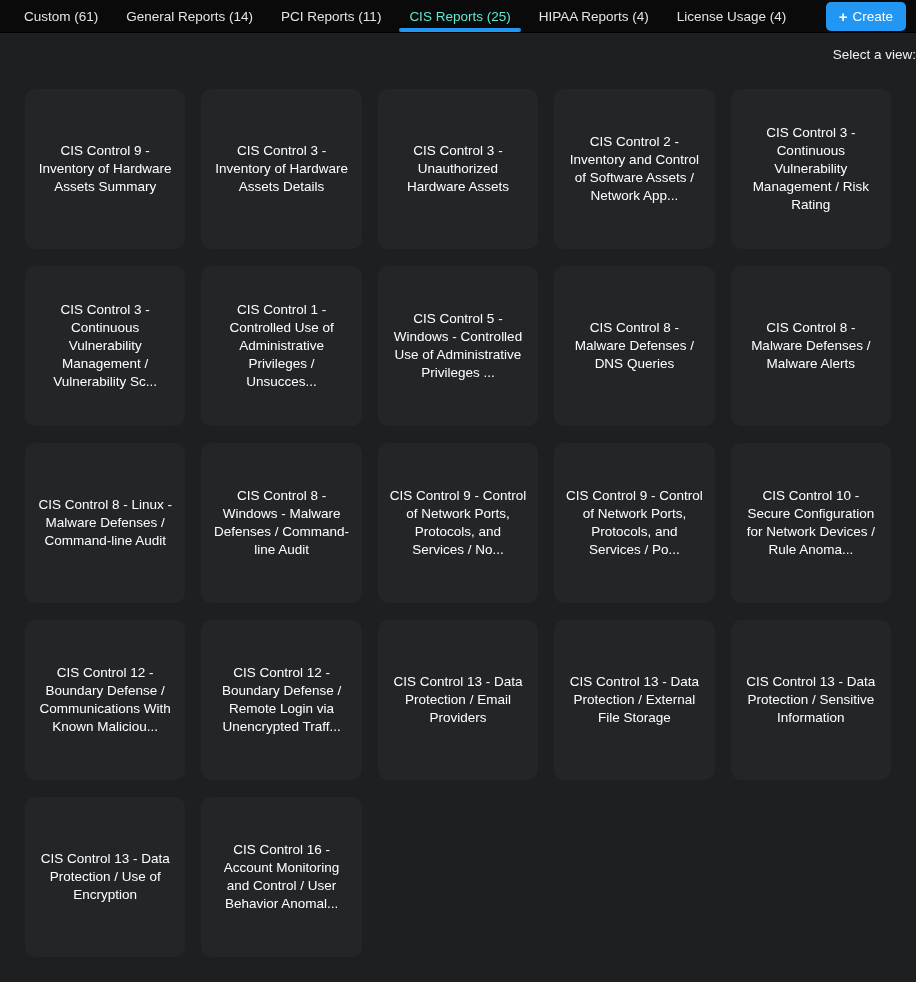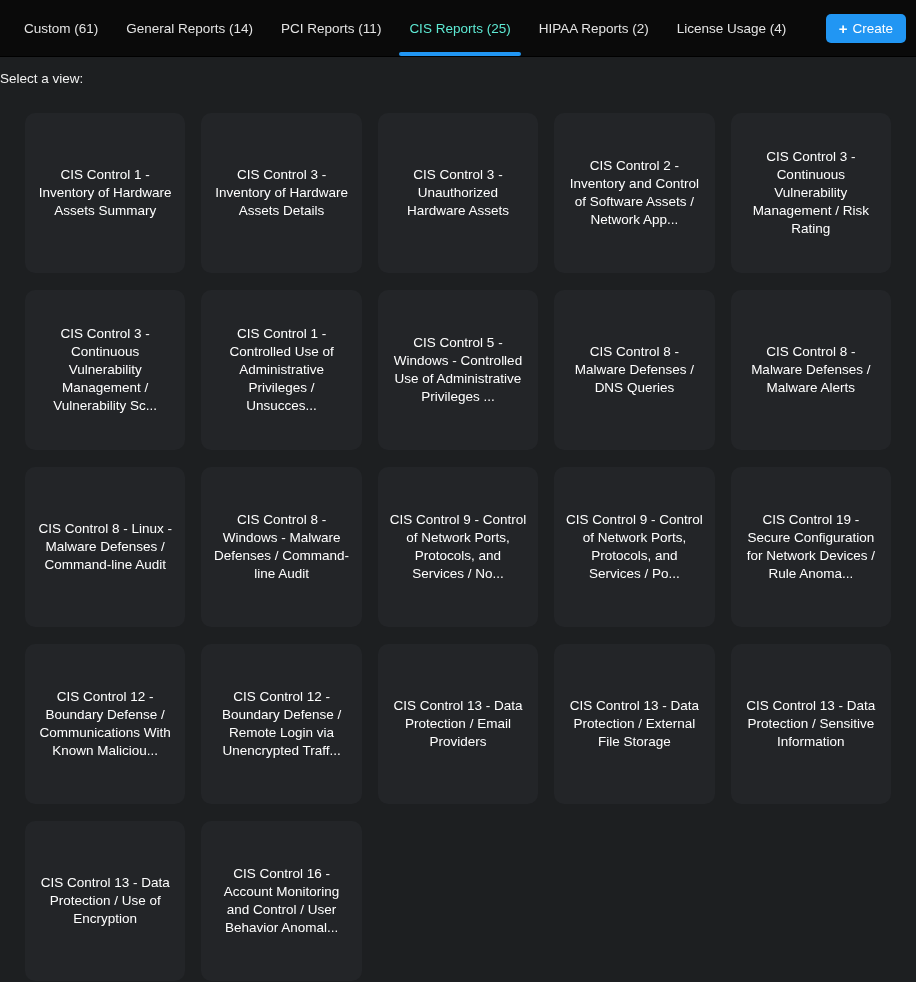--- a/index.html
+++ b/index.html
@@ -6,21 +6,21 @@
   * { box-sizing: border-box; margin: 0; padding: 0; }
   html, body { width: 916px; height: 982px; }
   body {
     background: #1d1f21;
     font-family: "Liberation Sans", sans-serif;
     overflow: hidden;
   }
 
   
   .tab-bar {
-    height: 57px;
+    height: 33px;
     background: #0a0a0a;
     display: flex;
     align-items: stretch;
     padding: 0 10px;
     border-bottom: 1px solid #000;
   }
   .tabs { display: flex; align-items: stretch; }
   .tab {
     position: relative;
     display: flex;
@@ -54,21 +54,21 @@
     display: flex;
     align-items: center;
     gap: 5px;
     cursor: pointer;
   }
   .plus-icon { font-weight: bold; font-size: 15px; line-height: 1; }
 
   
   .prompt {
     margin-top: 14px;
-    text-align: left;
+    text-align: right;
     color: #f2f2f2;
     font-size: 13.5px;
     height: 17px;
   }
   .grid {
     margin-top: 25px;
     padding: 0 25px;
     display: grid;
     grid-template-columns: repeat(5, 1fr);
     column-gap: 16px;
@@ -109,39 +109,39 @@
 
       <div class="tab">
         <span>PCI Reports (11)</span>
       </div>
 
       <div class="tab active">
         <span>CIS Reports (25)</span>
       </div>
 
       <div class="tab">
-        <span>HIPAA Reports (2)</span>
+        <span>HIPAA Reports (4)</span>
       </div>
 
       <div class="tab">
         <span>License Usage (4)</span>
       </div>
     </nav>
   <button class="create-btn">
     <span class="plus-icon">+</span>
     <span>Create</span>
   </button>
 </header>
 
 <main>
   <div class="prompt">Select a view:</div>
   <div class="grid">
 
       <button class="card">
-        <span class="card-label">CIS Control 1 - Inventory of Hardware Assets Summary</span>
+        <span class="card-label">CIS Control 9 - Inventory of Hardware Assets Summary</span>
       </button>
 
       <button class="card">
         <span class="card-label">CIS Control 3 - Inventory of Hardware Assets Details</span>
       </button>
 
       <button class="card">
         <span class="card-label">CIS Control 3 - Unauthorized Hardware Assets</span>
       </button>
 
@@ -184,21 +184,21 @@
 
       <button class="card">
         <span class="card-label">CIS Control 9 - Control of Network Ports, Protocols, and Services / No...</span>
       </button>
 
       <button class="card">
         <span class="card-label">CIS Control 9 - Control of Network Ports, Protocols, and Services / Po...</span>
       </button>
 
       <button class="card">
-        <span class="card-label">CIS Control 19 - Secure Configuration for Network Devices / Rule Anoma...</span>
+        <span class="card-label">CIS Control 10 - Secure Configuration for Network Devices / Rule Anoma...</span>
       </button>
 
       <button class="card">
         <span class="card-label">CIS Control 12 - Boundary Defense / Communications With Known Maliciou...</span>
       </button>
 
 
       <button class="card">
         <span class="card-label">CIS Control 12 - Boundary Defense / Remote Login via Unencrypted Traff...</span>
       </button>

